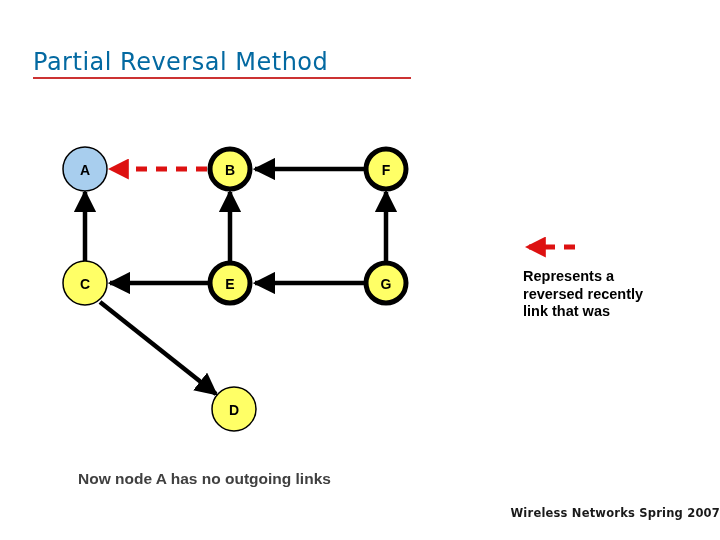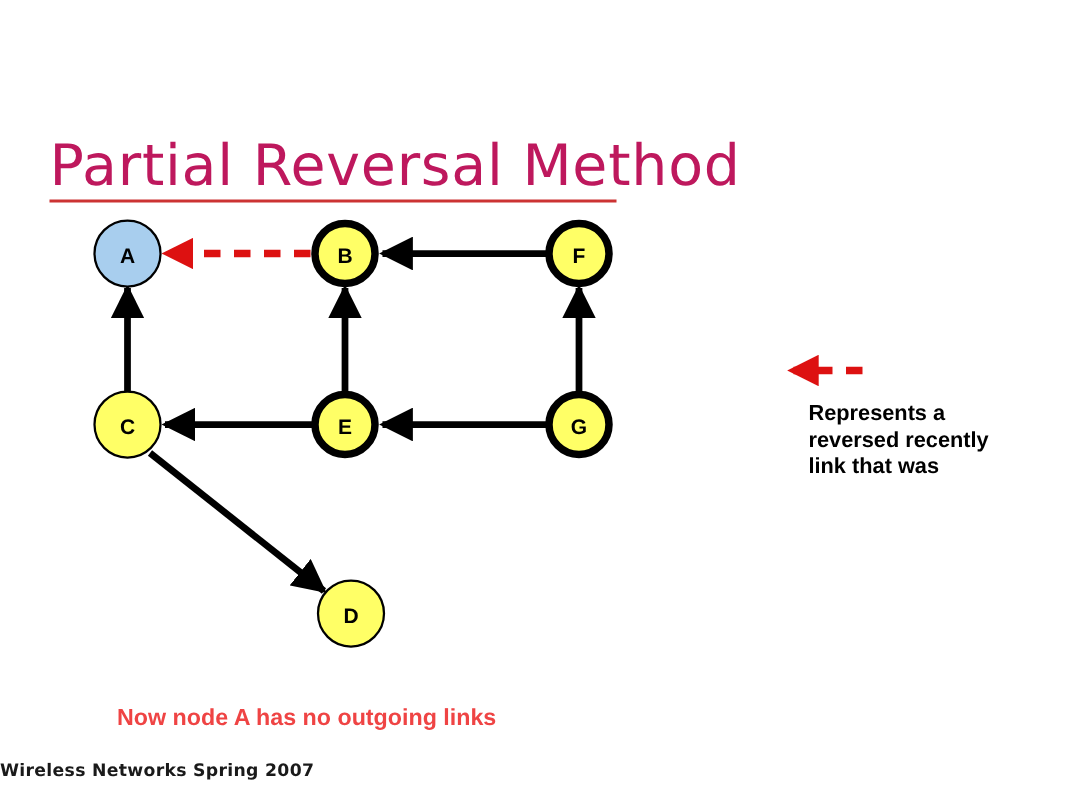--- a/index.html
+++ b/index.html
@@ -19,26 +19,25 @@
     left: 0; top: 0;
     width: 720px;
     height: 540px;
     background: #ffffff;
   }
   #slide-title {
     position: absolute;
     left: 33px;
     top: 48px;
     font-family: "DejaVu Sans", sans-serif;
-    font-size: 38px;
+    font-size: 24px;
     font-weight: 400;
-    color: #be185d;
+    color: #0369a1;
     letter-spacing: 0.5px;
     white-space: nowrap;
-    margin-top: 40px;
   }
   #slide-title .title-underline {
     display: block;
     height: 2px;
     background: #cc3333;
     margin-top: 1px;
   }
   #graph-svg {
     position: absolute;
     left: 0;
@@ -57,45 +56,44 @@
     left: 523px;
     top: 268px;
     width: 180px;
   }
   #legend-text {
     font-family: "Liberation Sans", sans-serif;
     font-size: 14.5px;
     font-weight: bold;
     color: #000000;
     line-height: 17.5px;
-    margin-left: 16px;
   }
   #legend-arrow-wrap {
     position: absolute;
     left: 523px;
     top: 236px;
     width: 70px;
     height: 22px;
   }
   #caption {
     position: absolute;
     left: 78px;
     top: 470px;
     font-family: "Liberation Sans", sans-serif;
     font-size: 15.5px;
     font-weight: bold;
-    color: #ef4444;
+    color: #404040;
     white-space: nowrap;
   }
   #footer {
     position: absolute;
     left: 0;
     top: 506px;
     width: 720px;
-    text-align: left;
+    text-align: right;
     font-family: "DejaVu Sans", sans-serif;
     font-size: 11.5px;
     font-weight: bold;
     color: #1a1a1a;
     letter-spacing: 0.2px;
   }
 </style>
 </head>
 <body>
 

